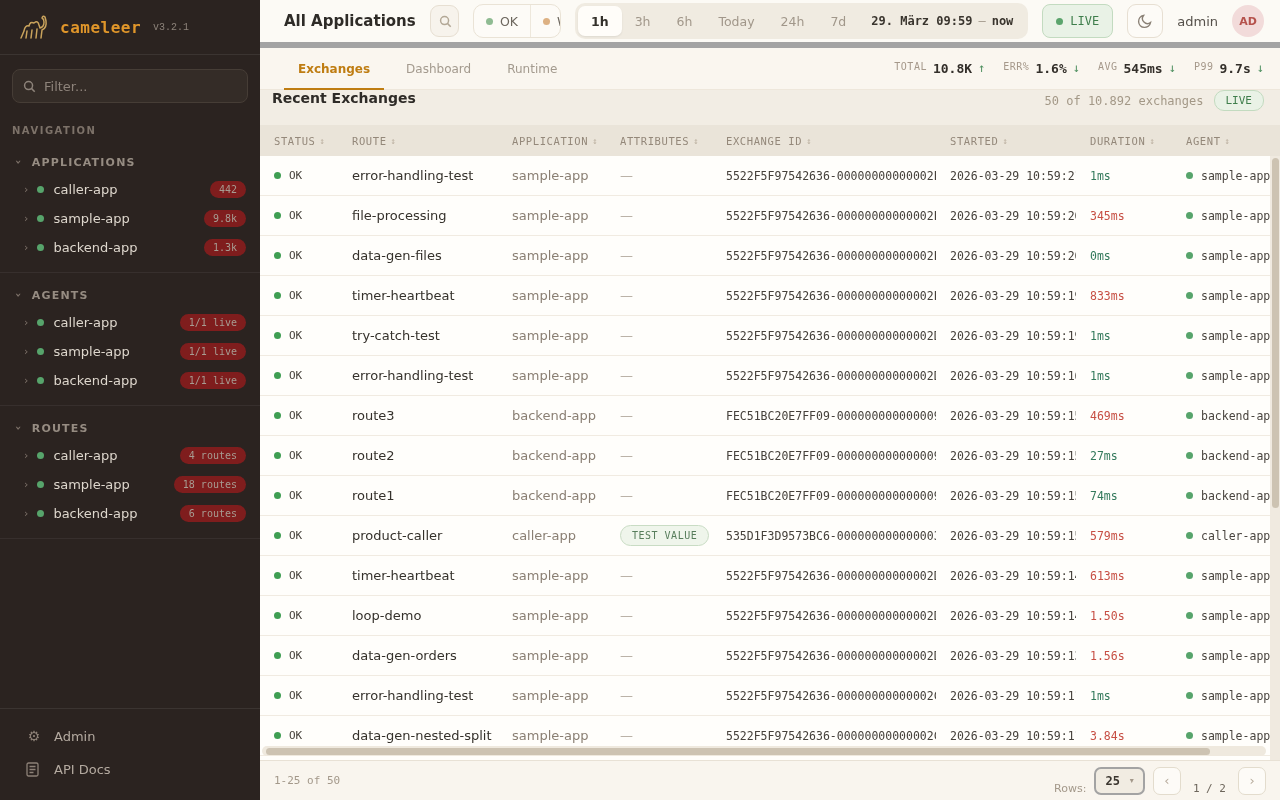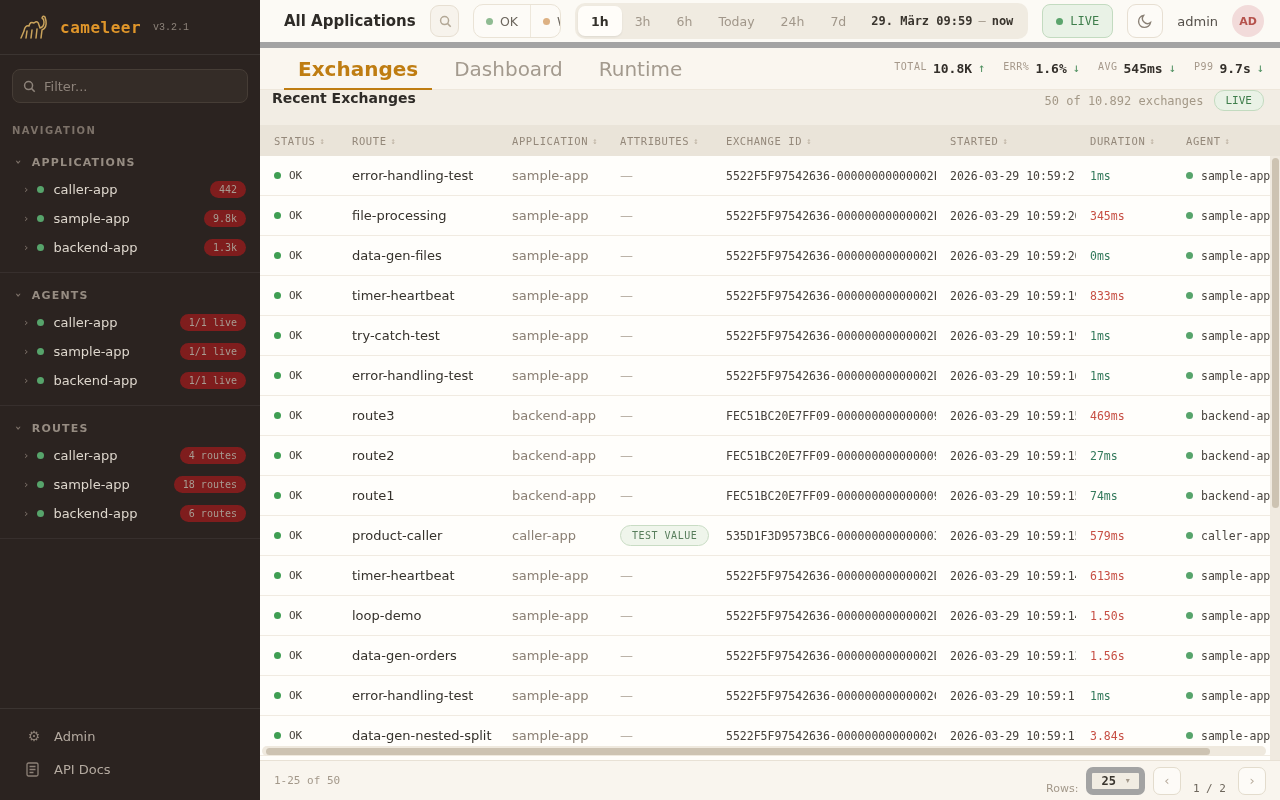--- a/index.html
+++ b/index.html
@@ -52,21 +52,21 @@
   .daterange .sep { color:#a1978a; font-weight:normal; padding:0 6px; }
   .live-pill { display:flex; align-items:center; gap:7px; background:#e9f2e6; border:1px solid #c3dbc0; border-radius:8px; height:34px; padding:0 13px; font-family:"DejaVu Sans Mono", monospace; font-size:12px; color:#3e7e4b; cursor:pointer; flex:none; }
   .dot-live { background:#5ba46c; }
   .iconbtn { width:36px; height:34px; border:1px solid #e7dfd2; background:#fdfbf7; border-radius:9px; display:flex; align-items:center; justify-content:center; cursor:pointer; flex:none; }
   .username { font-size:13px; color:#55504a; white-space:nowrap; }
   .avatar { width:32px; height:32px; border-radius:50%; background:#f2dbda; color:#b5524c; font-size:11px; font-weight:bold; display:flex; align-items:center; justify-content:center; flex:none; cursor:pointer; }
 
   
   .tabsbar { height:42px; min-height:42px; background:#faf6ef; border-bottom:1px solid #eee7db; display:flex; align-items:stretch; padding:0 16px 0 24px; }
   .tabs { display:flex; gap:8px; }
-  .tab { display:flex; align-items:center; padding:0 14px; font-size:20px; color:#a39a8e; position:relative; cursor:pointer; }
+  .tab { display:flex; align-items:center; padding:0 14px; font-size:12px; color:#a39a8e; position:relative; cursor:pointer; }
   .tab.active { color:#bf7d12; font-weight:bold; }
   .tab.active::after { content:""; position:absolute; left:0; right:0; bottom:-1px; height:2px; background:#bf7d12; }
   .statsrow { margin-left:auto; display:flex; align-items:center; gap:18px; font-family:"DejaVu Sans Mono", monospace; }
   .stat { display:flex; align-items:flex-start; gap:6px; white-space:nowrap; }
   .stat-label { font-size:10px; color:#a5988a; letter-spacing:.5px; }
   .stat-value { font-size:13px; font-weight:bold; color:#332f2a; }
   .stat-arrow { font-size:12px; color:#4d8f5e; }
 
   
   .tableband { height:35px; min-height:35px; background:#f2ede4; display:flex; align-items:flex-start; padding:0 16px 0 12px; gap:10px; }
@@ -99,21 +99,21 @@
   .vscroll { position:absolute; top:0; right:0; width:10px; bottom:0; background:#f0eae0; }
   .vthumb { position:absolute; top:2px; right:1.5px; width:7px; height:350px; border-radius:4px; background:#cdc3b2; }
   .hscroll { position:absolute; left:2px; right:14px; bottom:4px; height:10px; border-radius:5px; background:#efe9de; }
   .hthumb { position:absolute; left:4px; top:1.5px; height:7px; width:94%; border-radius:4px; background:#cdc3b2; }
 
   
   .pagefoot { height:40px; min-height:40px; background:#f9f5ee; border-top:1px solid #e8e1d5; display:flex; align-items:center; padding:0 14px; }
   .foot-range { font-family:"DejaVu Sans Mono", monospace; font-size:11px; color:#a3988a; }
   .foot-right { margin-left:auto; display:flex; align-items:flex-end; gap:8px; }
   .rows-label { font-size:11px; color:#a3988a; }
-  .rows-select { display:flex; align-items:center; gap:10px; background:#f1ece2; border:6px solid #a3a3a3; border-radius:7px; height:28px; padding:0 9px; cursor:pointer; }
+  .rows-select { display:flex; align-items:center; gap:10px; background:#f1ece2; border:2px solid #a3a3a3; border-radius:7px; height:28px; padding:0 9px; cursor:pointer; }
   .rows-select .val { font-family:"DejaVu Sans Mono", monospace; font-size:12px; font-weight:bold; color:#3a352e; }
   .caret { font-size:8px; color:#a3988a; }
   .pgbtn { width:28px; height:28px; border:1px solid #e3dccd; background:#fdfbf7; border-radius:7px; display:flex; align-items:center; justify-content:center; color:#b7ab9c; font-size:13px; cursor:pointer; }
   .pgnum { font-family:"DejaVu Sans Mono", monospace; font-size:11px; color:#6d665c; padding:0 4px; white-space:nowrap; }
 
   svg { display:block; }
 </style>
 </head>
 <body>
 

